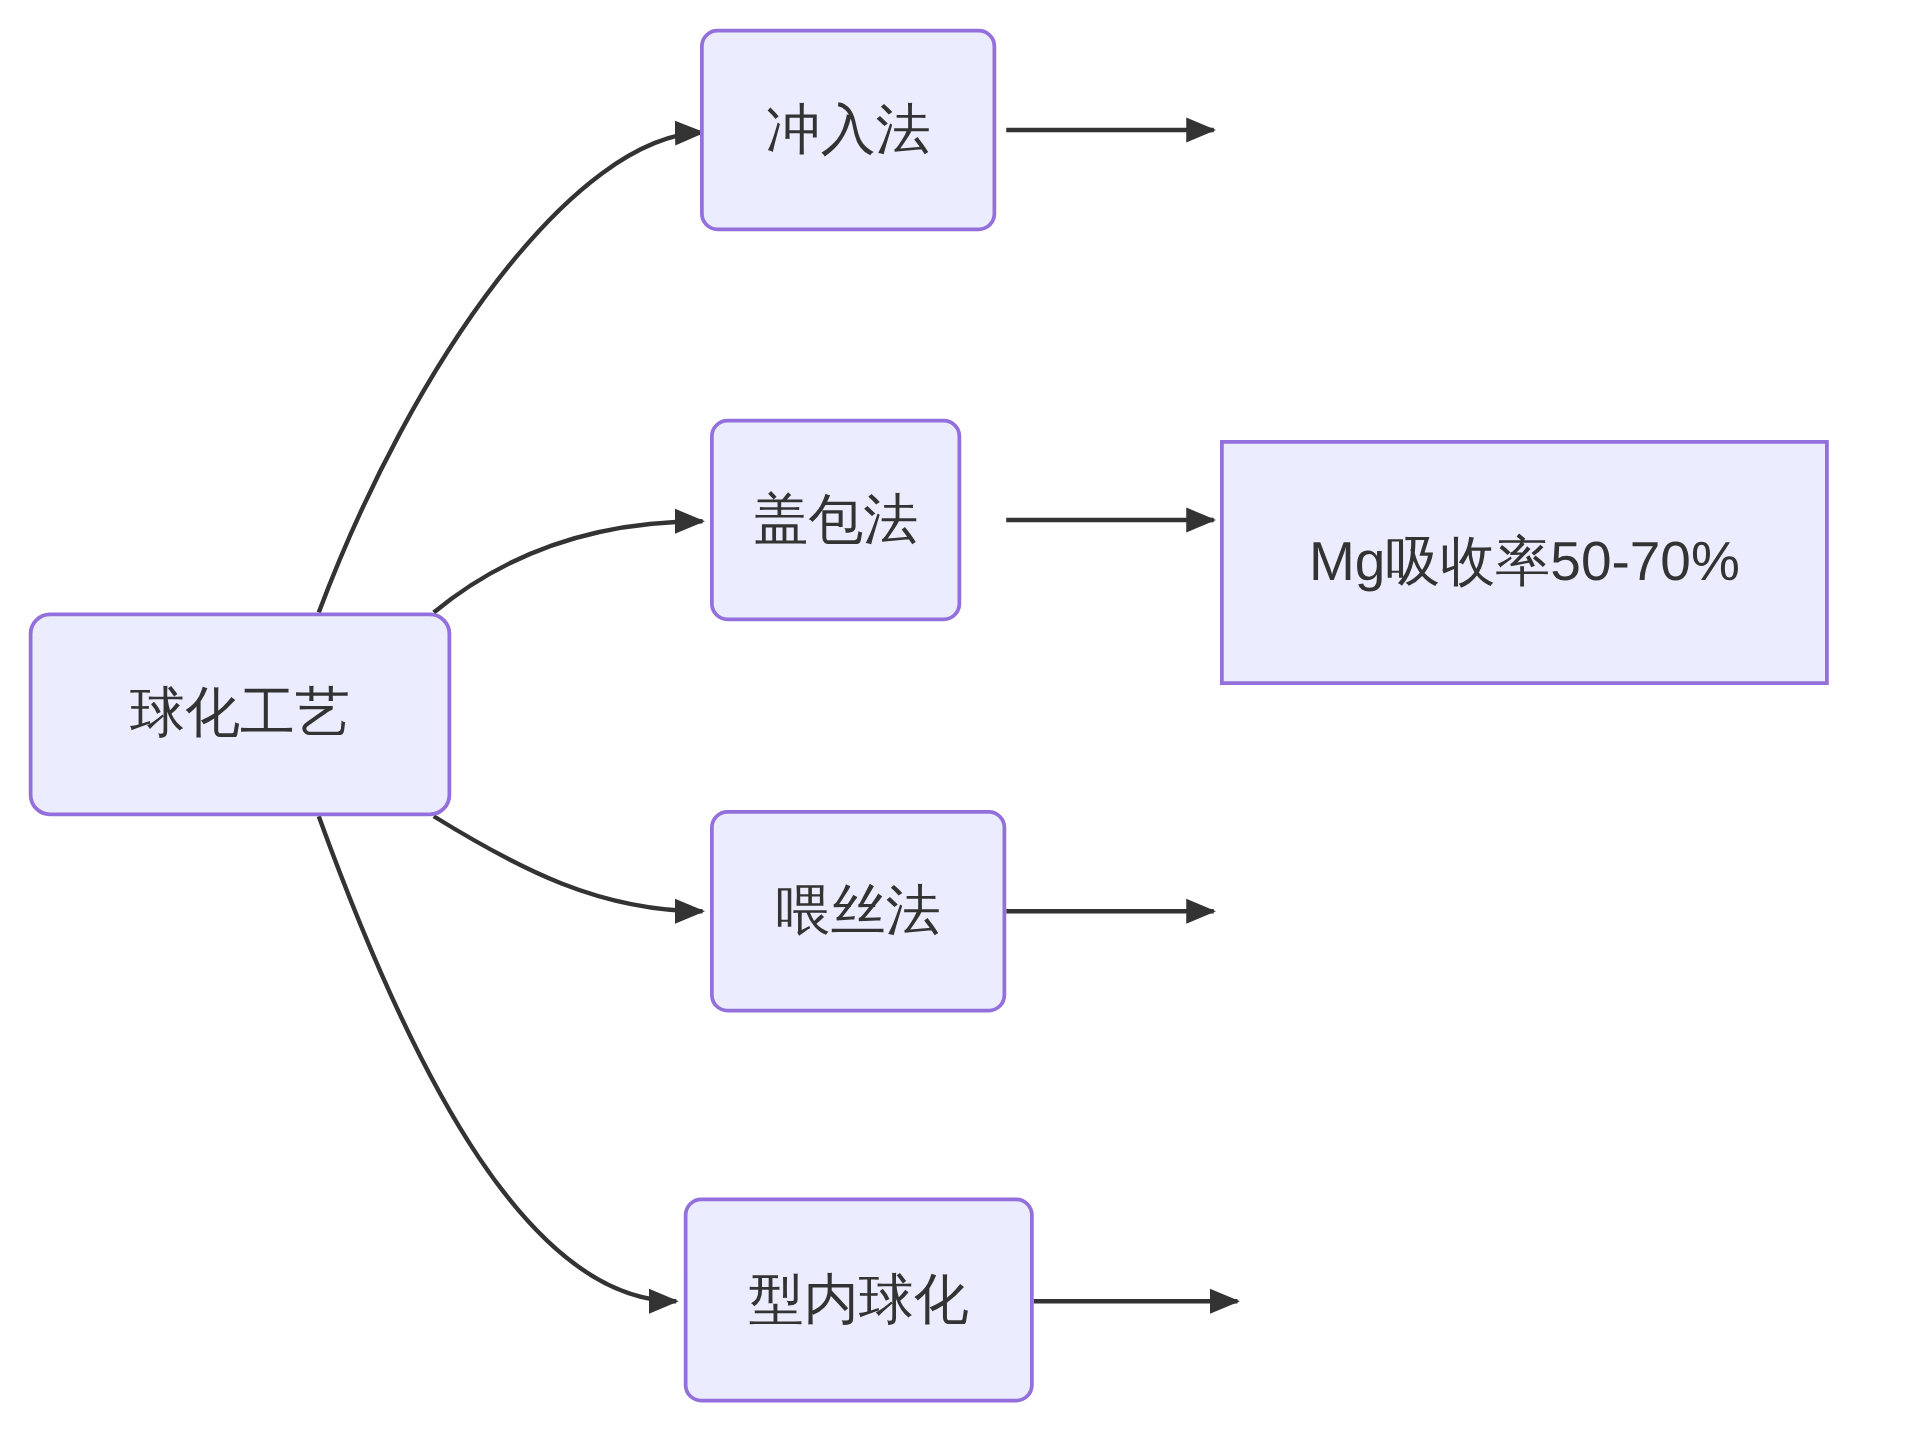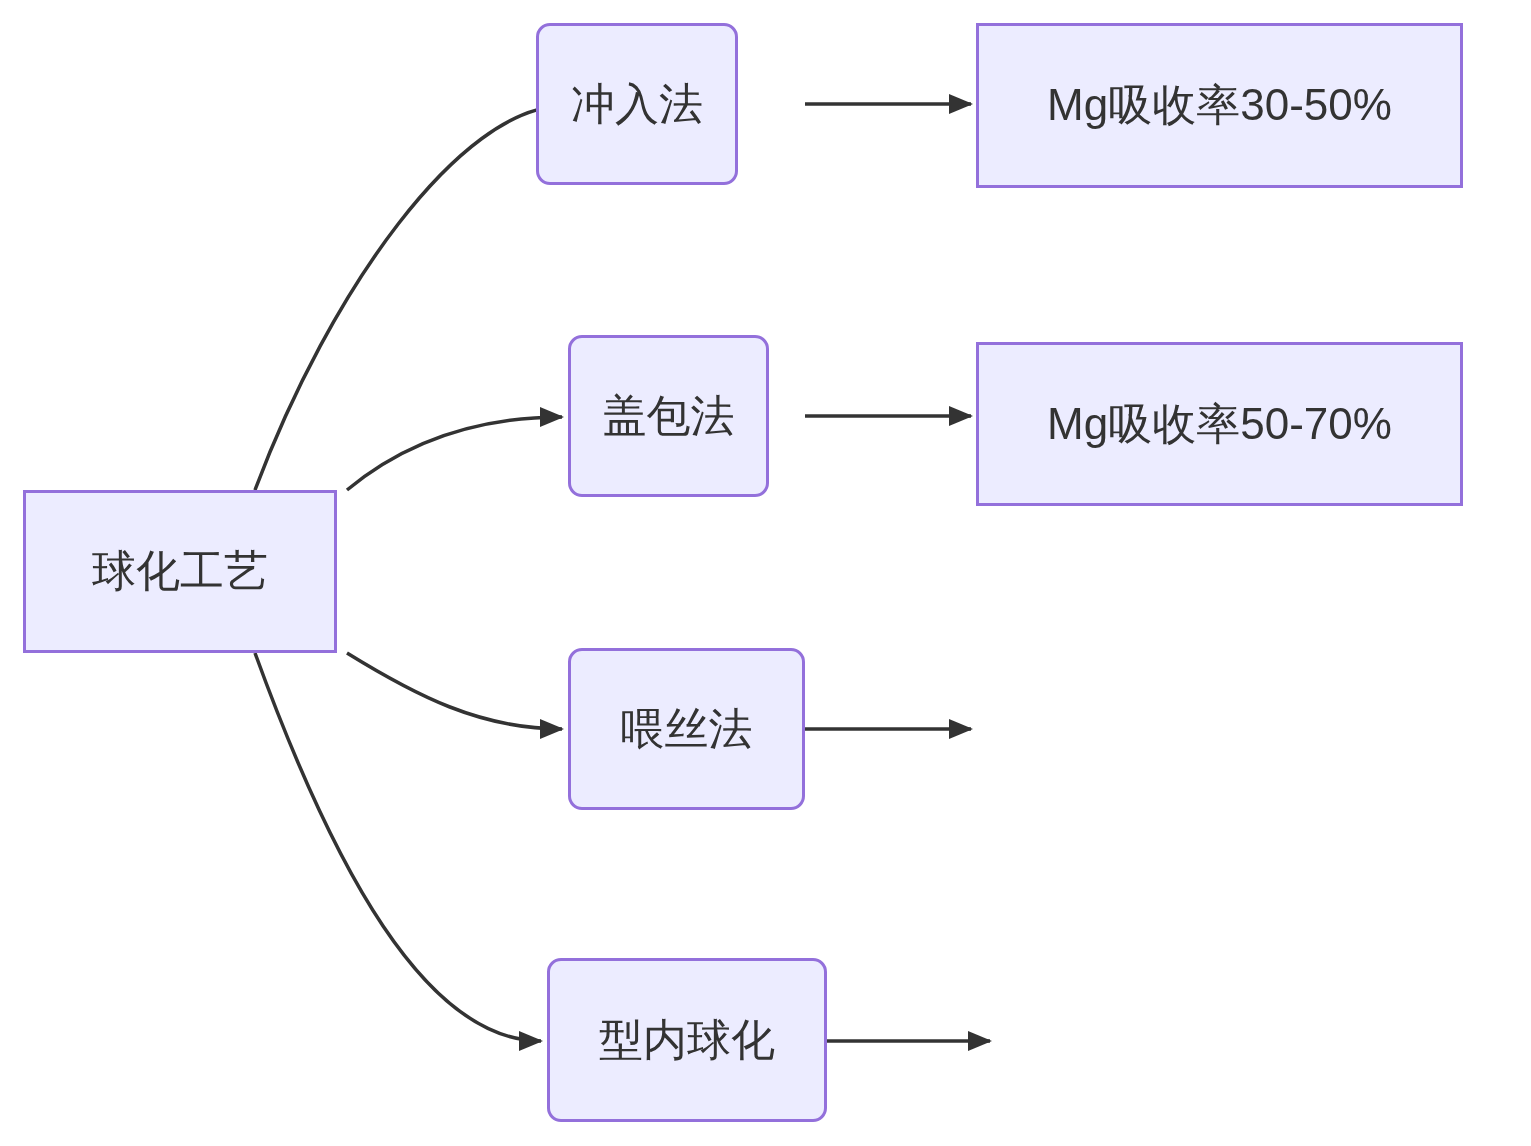--- a/index.html
+++ b/index.html
@@ -38,27 +38,27 @@
     justify-content: center;
     font-size: 44px;
     line-height: 1.2;
     text-align: center;
     white-space: nowrap;
   }
   .node.rounded {
     border-radius: 14px;
   }
   
-  .root-node   { left: 23px;  top: 490px; width: 314px; height: 163px; }
-  .method-1    { left: 536px; top: 23px;  width: 202px; height: 162px; }
+  .root-node   { left: 23px;  top: 490px; width: 338px; height: 163px; border-radius: 17px; }
+  .method-1    { left: 560px; top: 23px;  width: 237px; height: 162px; }
   .method-2    { left: 568px; top: 335px; width: 201px; height: 162px; }
   .method-3    { left: 568px; top: 648px; width: 237px; height: 162px; }
   .method-4    { left: 547px; top: 958px; width: 280px; height: 164px; }
   .result-1    { left: 976px; top: 23px;  width: 487px; height: 165px; }
-  .result-2    { left: 976px; top: 342px; width: 487px; height: 164px; }
+  .result-2    { left: 976px; top: 352px; width: 487px; height: 196px; }
   .result-3    { left: 976px; top: 644px; width: 487px; height: 166px; }
   .result-4    { left: 995px; top: 960px; width: 447px; height: 162px; }
 </style>
 </head>
 <body>
 
 <div class="canvas">
 
   <svg class="edges" viewBox="0 0 1531 1146" xmlns="http://www.w3.org/2000/svg">
     <defs>
@@ -76,16 +76,15 @@
     <path class="edge" d="M 827 1041 L 990 1041" marker-end="url(#arrow)"></path>
   </svg>
 
   <div class="node root-node">球化工艺</div>
 
   <div class="node rounded method-1">冲入法</div>
   <div class="node rounded method-2">盖包法</div>
   <div class="node rounded method-3">喂丝法</div>
   <div class="node rounded method-4">型内球化</div>
 
-  <div class="node result-1">Mg吸收率30-50%</div>
   <div class="node result-2">Mg吸收率50-70%</div>
 
 </div>
 
 </body></html>

